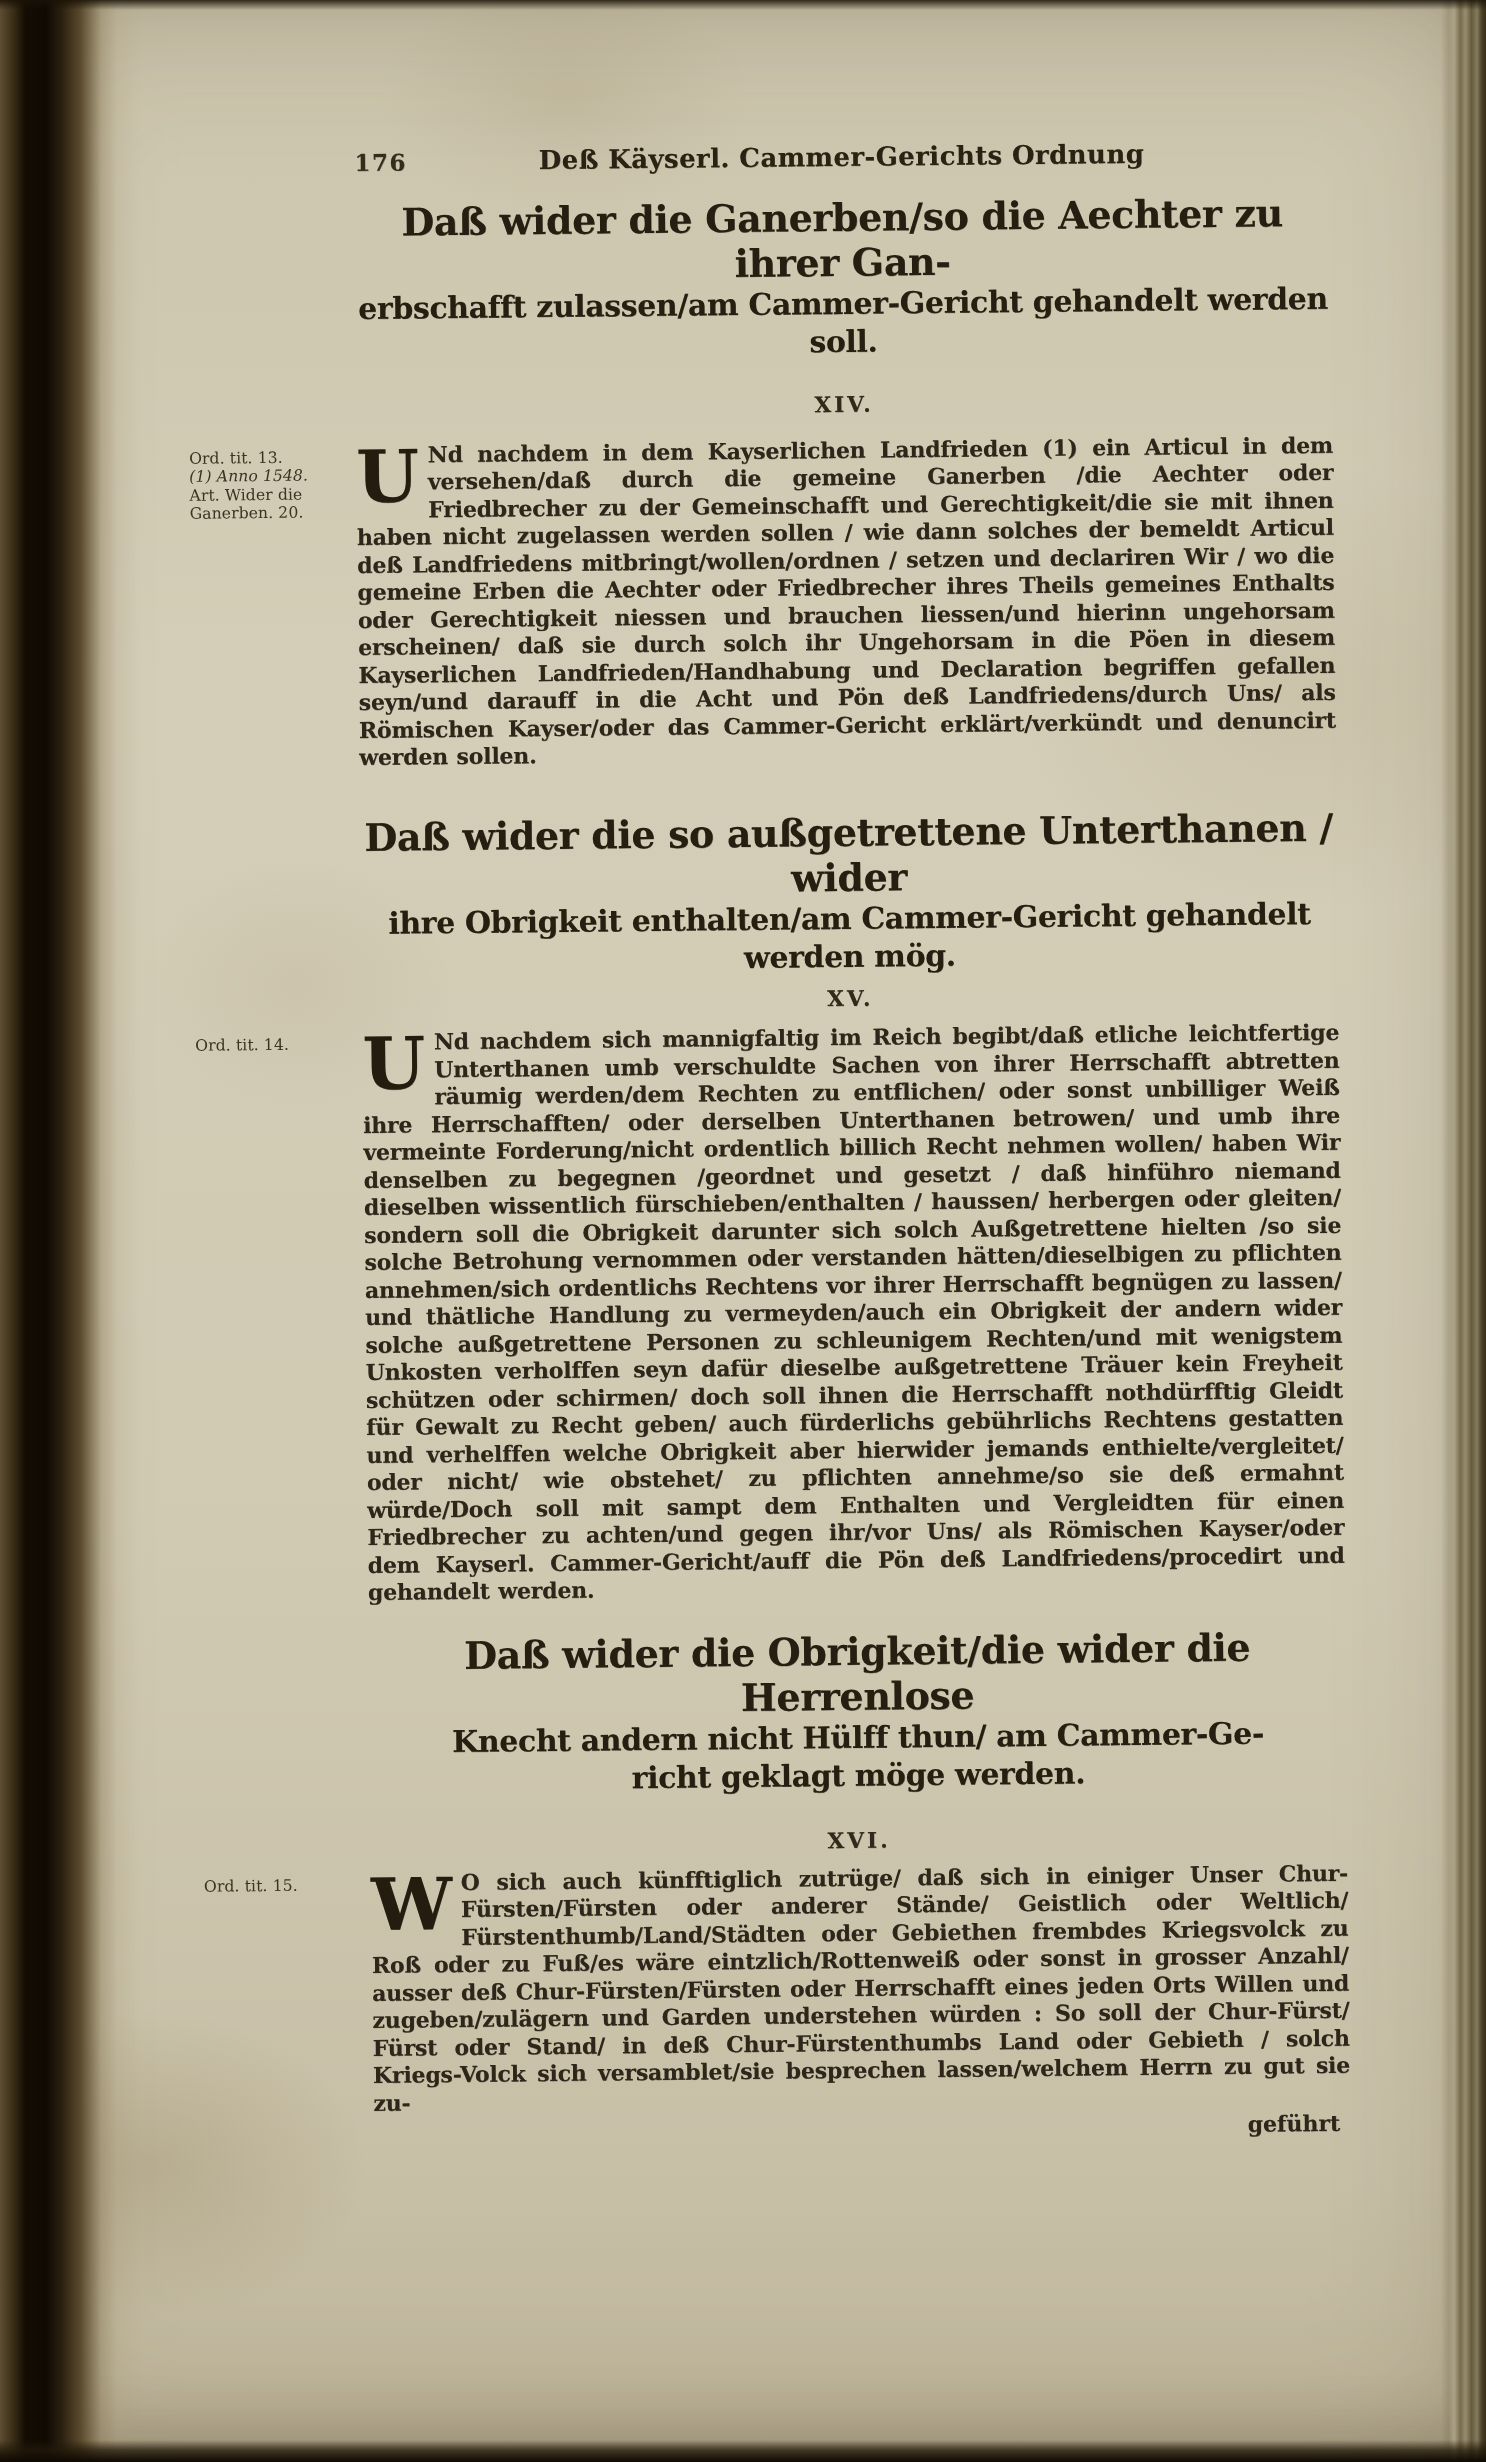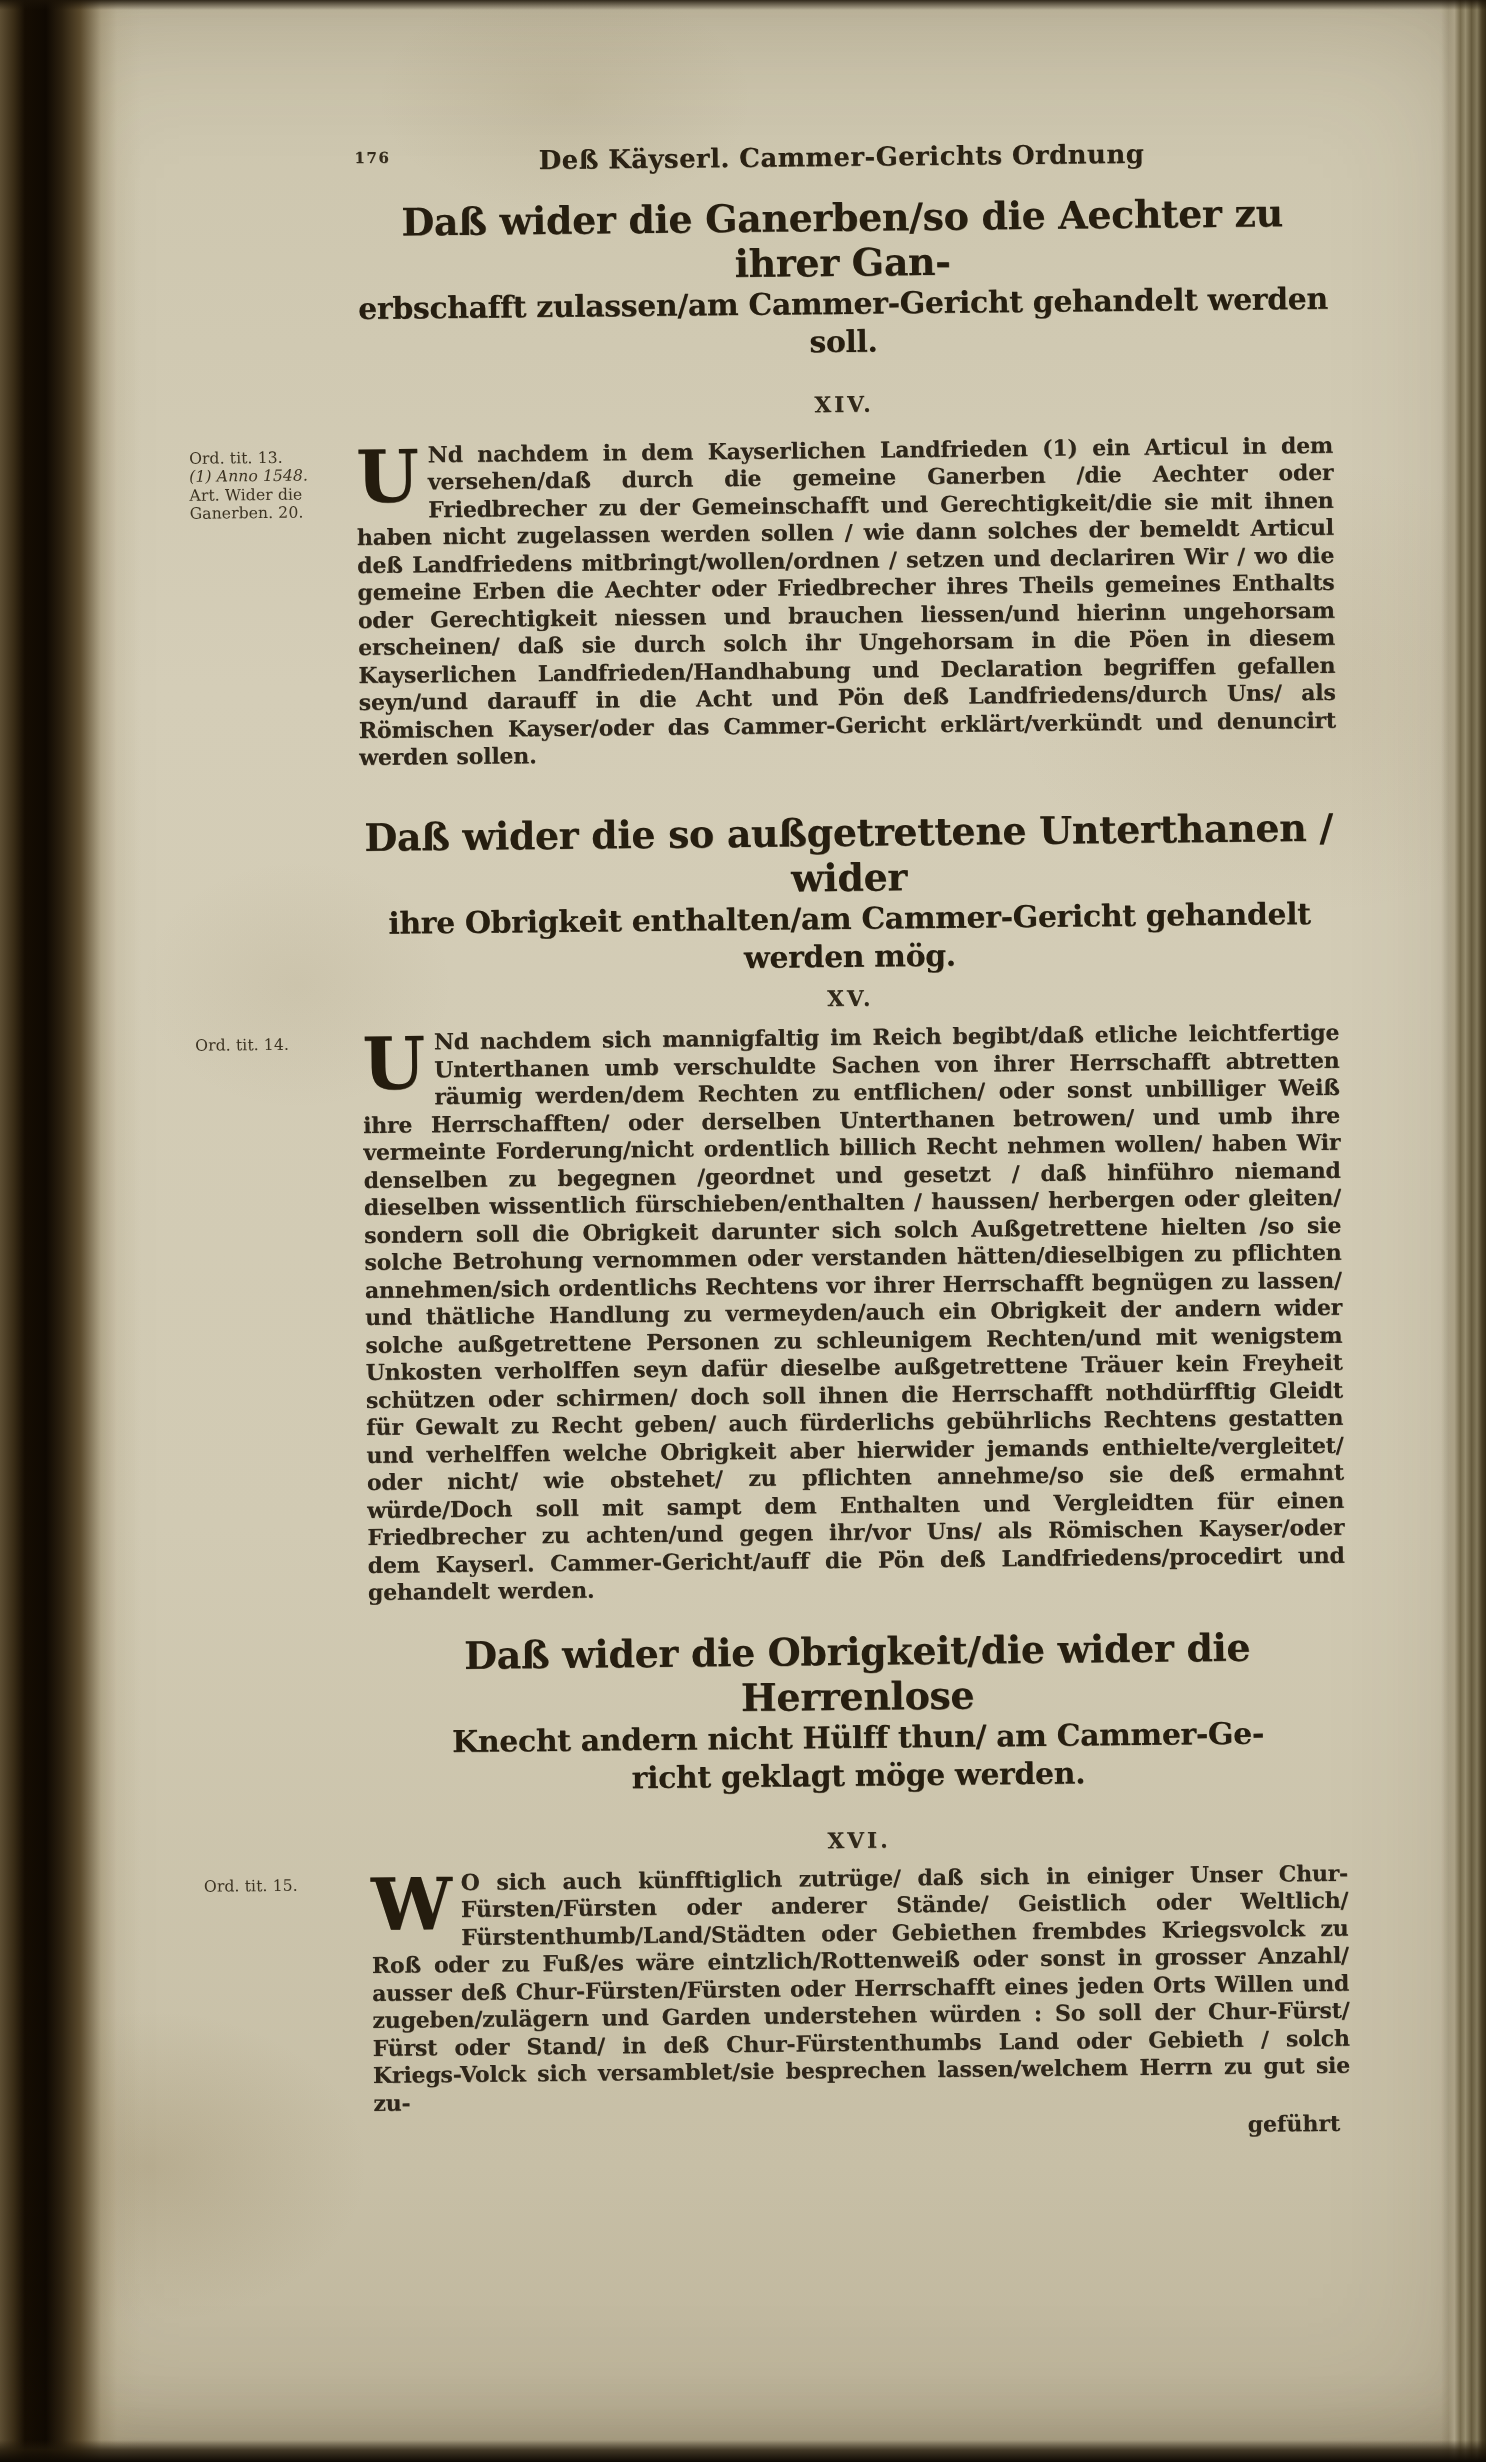--- a/index.html
+++ b/index.html
@@ -49,21 +49,21 @@
   .content{
     position:absolute;left:0;top:0;width:1487px;box-sizing:border-box;
     padding:143px 147px 0 363px;
     transform:rotate(-0.6deg);
     transform-origin:743px 1115px;
     text-shadow:0.3px 0.4px 0.6px rgba(46,35,20,0.45);
   }
   .headrow{position:relative;height:34px;}
   .pagenum{
     position:absolute;left:1.5px;top:1.5px;
-    font-size:15px;font-weight:700;letter-spacing:1.5px;color:#352c1d;
+    font-size:23px;font-weight:700;letter-spacing:1.5px;color:#352c1d;
   }
   .running-head{
     display:block;text-align:center;
     font-size:26px;font-weight:700;letter-spacing:0.4px;color:#2b2214;
   }
 
   .heading{text-align:center;color:#261e10;}
   .hline{font-weight:700;}
   .hline:empty{display:none;}
   .h-main{font-size:38px;line-height:45px;letter-spacing:-0.4px;}

